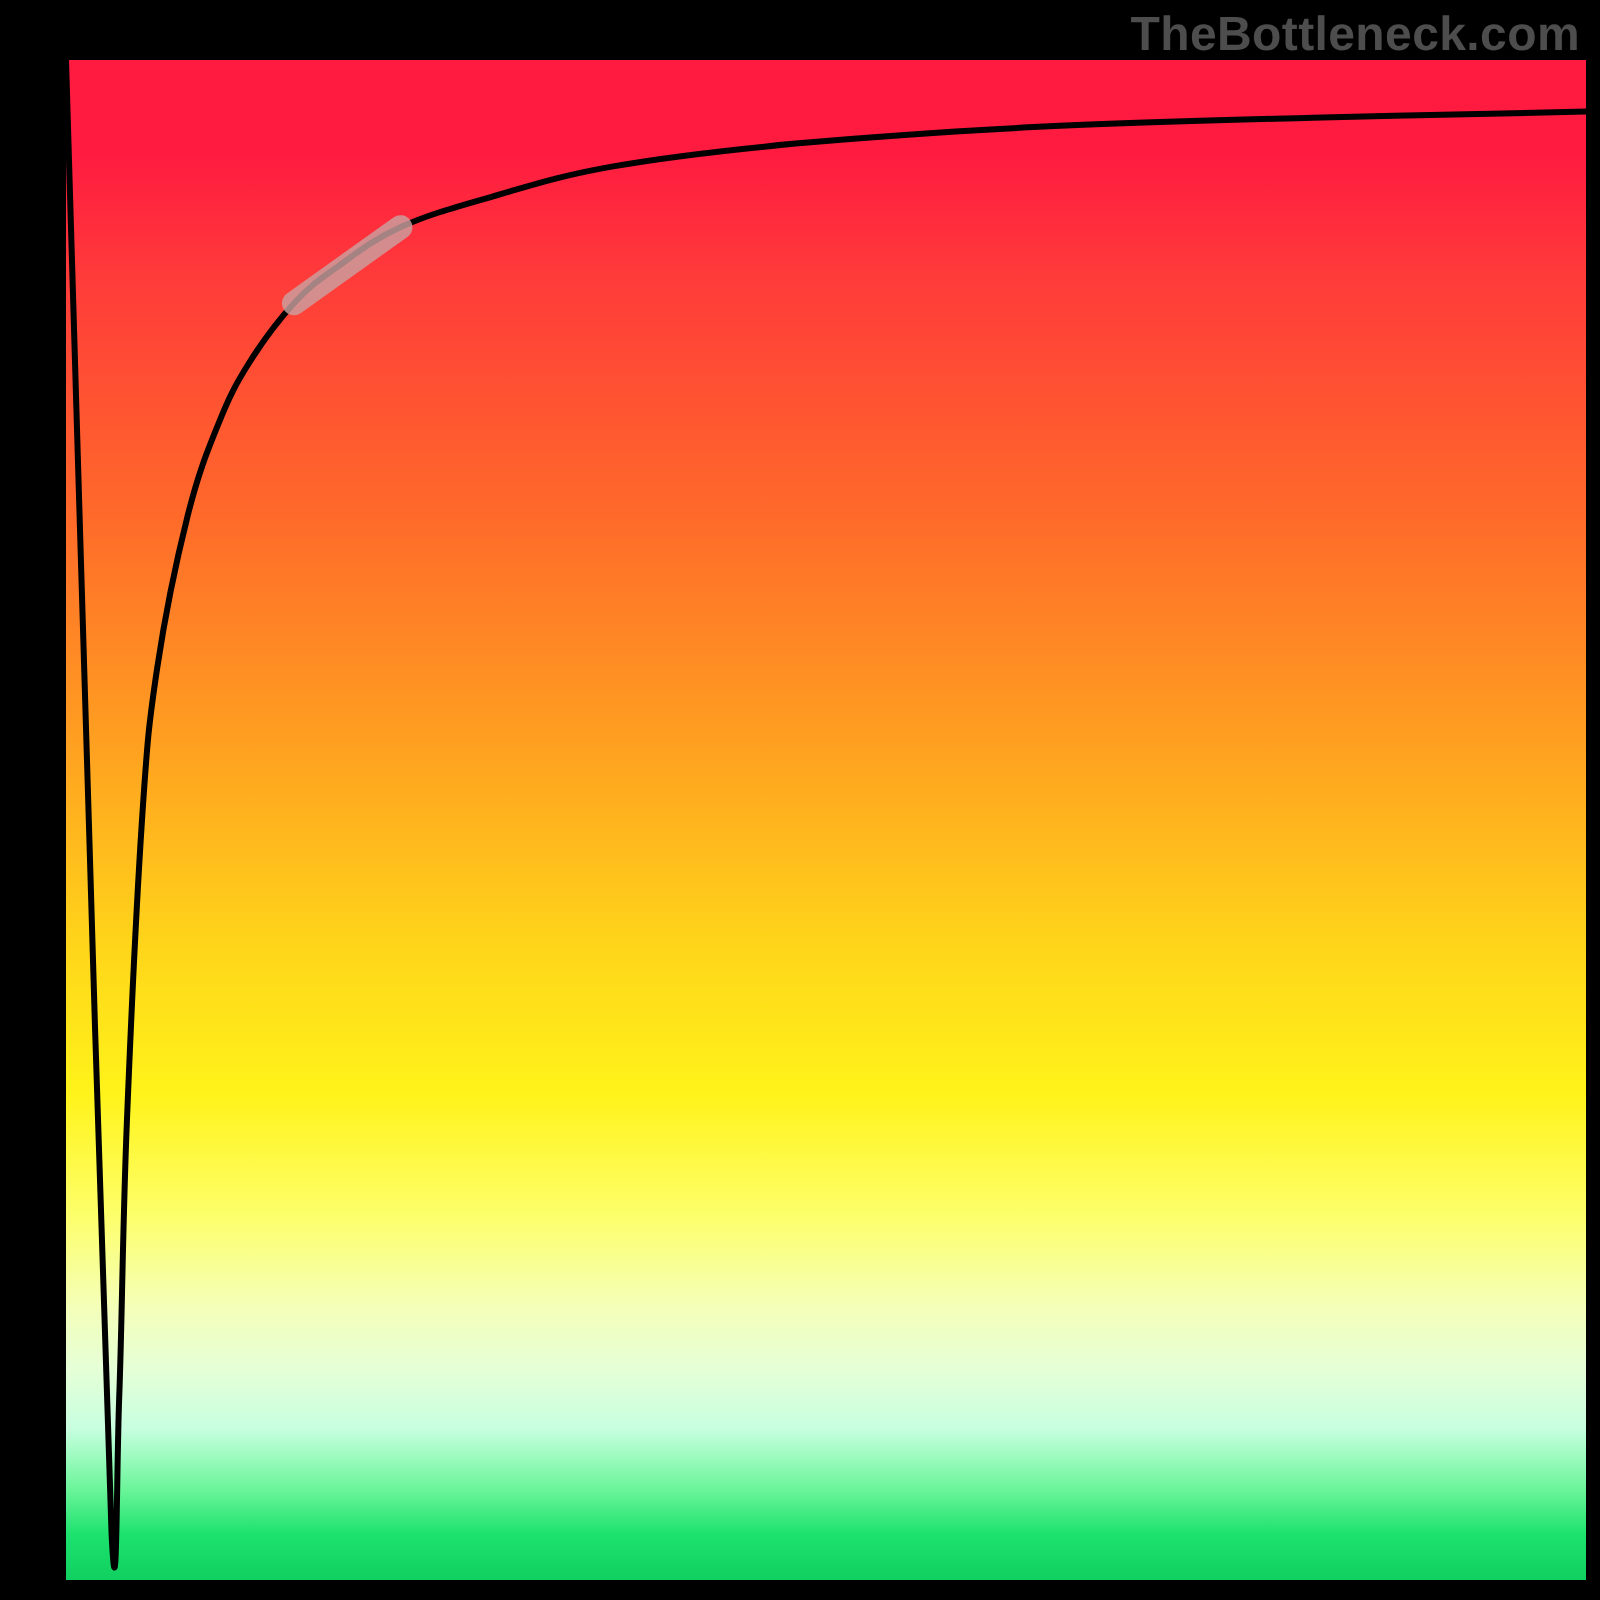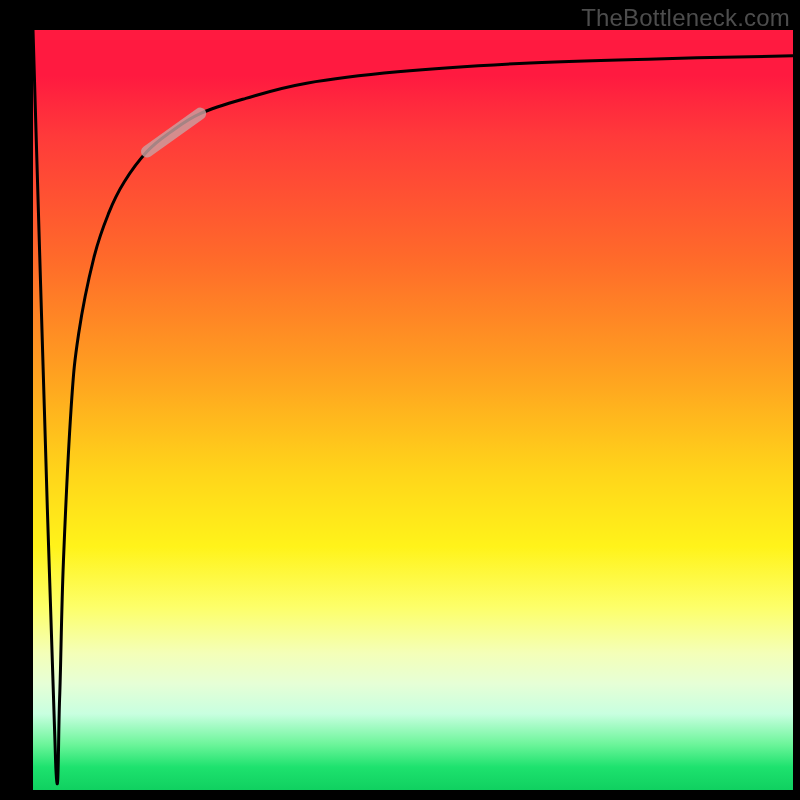--- a/index.html
+++ b/index.html
@@ -42,21 +42,21 @@
       #10d060 100%
     );
   }
   .watermark {
     position: absolute;
     top: 4px;
     right: 10px;
     color: #4d4d4d;
     font-size: 24px;
     letter-spacing: 0.2px;
-    font-weight: 400;
+    font-weight: 700;
   }
   svg.curve {
     position: absolute;
     left: 0;
     top: 0;
     width: 760px;
     height: 760px;
   }
 </style>
 </head>

